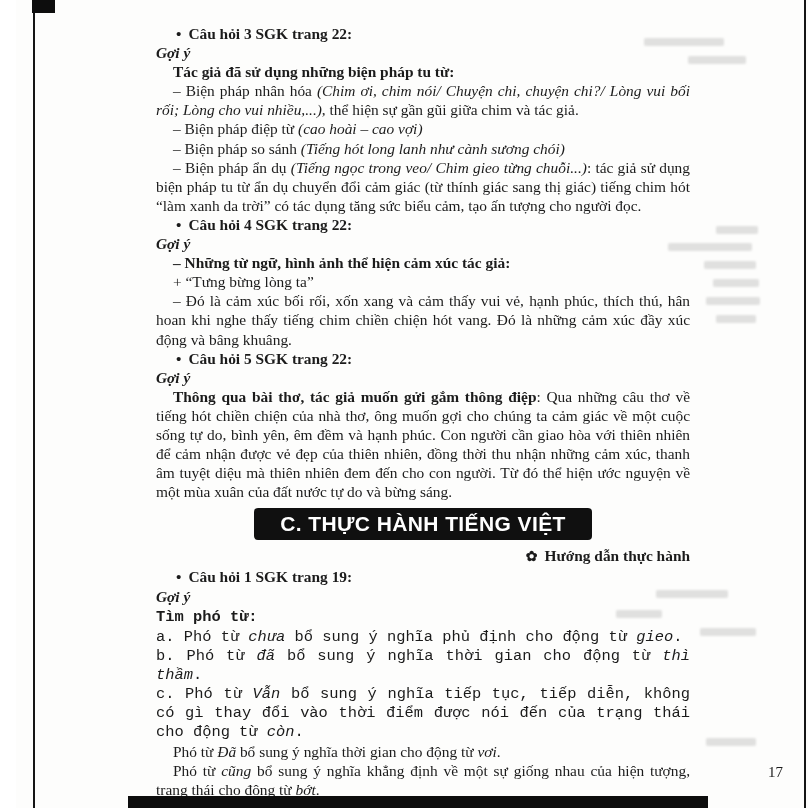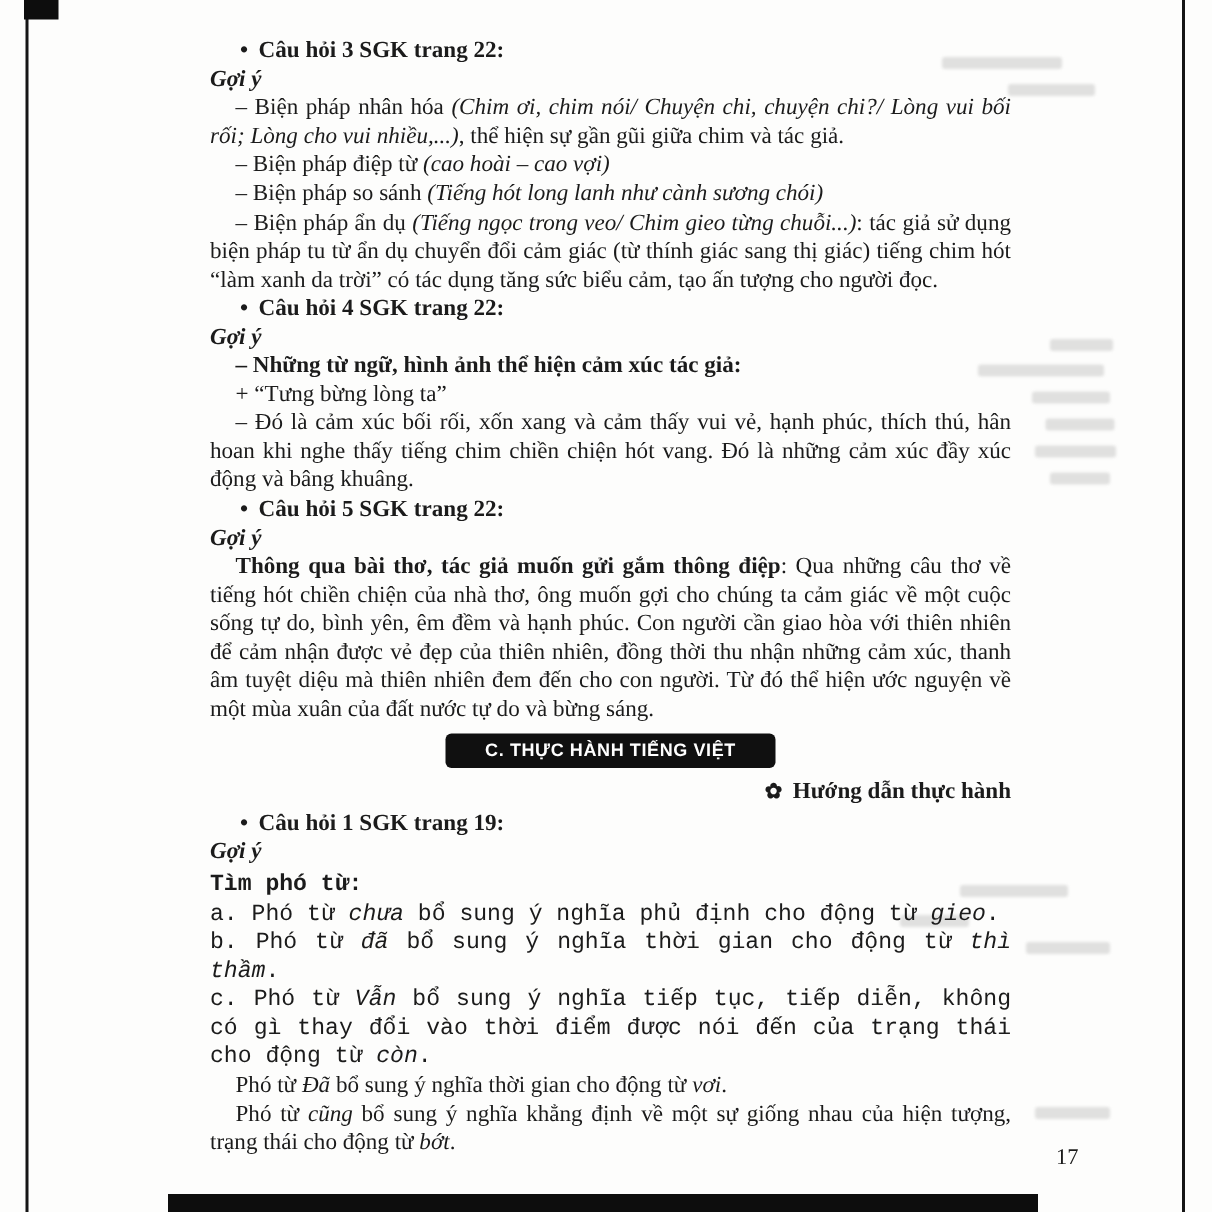--- a/index.html
+++ b/index.html
@@ -1,21 +1,21 @@
 <!DOCTYPE html>
 <html><head>
 <meta charset="utf-8">
 <style>
   html,body { margin:0; padding:0; }
   body {
     width:808px; height:808px; position:relative; overflow:hidden;
     background:#ffffff; color:#1b1b1b;
     font-family:"Liberation Serif", serif;
   }
-  .page { position:absolute; inset:0; background:#fdfdfc; }
+  .page { position:absolute; inset:0; background:#fdfdfc;margin-left:16px; }
 
   
   .edge-left  { position:absolute; left:17px; top:0; width:2px; height:808px; background:#151515; }
   .edge-right { position:absolute; left:788px; top:0; width:2px; height:808px; background:#151515; }
   .corner-top { position:absolute; left:16px; top:0; width:23px; height:13px; background:#0d0d0d; }
   .bottom-bar { position:absolute; left:112px; top:796px; width:580px; height:12px; background:#0d0d0d; }
   .bleed { position:absolute; height:8px; background:rgba(110,110,110,0.20); border-radius:2px; filter:blur(1px); }
 
   .content {
     position:absolute; left:140px; top:24px; width:534px;
@@ -27,29 +27,29 @@
   .hint { text-align:left; font-weight:bold; font-style:italic; }
   .indent { text-indent:17px; }
   .noindent { text-indent:0;font-family:Liberation Mono, monospace; }
   .i { font-style:italic; }
   .b { font-weight:bold; }
 
   .banner { text-align:center; margin:7px 0 6px 0; }
   .banner-inner {
     display:inline-block; background:#101010; color:#ffffff;
     font-family:"Liberation Sans", sans-serif; font-weight:bold;
-    font-size:12px; line-height:1; padding:5px 26px 6px; border-radius:4px;
+    font-size:21px; line-height:1; padding:5px 26px 6px; border-radius:4px;
     letter-spacing:0.4px;
   }
 
   .subhead { font-weight:bold; padding-left:20px; text-align:right; margin:2px 0 1px 0 !important; }
   .flower { margin-right:7px; font-size:14px; }
   .lead3 { font-weight:bold; margin:2px 0 1px 0 !important; }
 
-  .pagenum { position:absolute; left:704px; top:764px; font-size:15px; }
+  .pagenum { position:absolute; left:752px; top:764px; font-size:15px; }
 </style>
 </head>
 <body>
 
 <div class="page">
 
   <div class="bleed" style="left:628px; top:38px;  width:80px;"></div>
   <div class="bleed" style="left:672px; top:56px;  width:58px;"></div>
   <div class="bleed" style="left:700px; top:226px; width:42px;"></div>
   <div class="bleed" style="left:652px; top:243px; width:84px;"></div>
@@ -59,20 +59,21 @@
   <div class="bleed" style="left:700px; top:315px; width:40px;"></div>
   <div class="bleed" style="left:640px; top:590px; width:72px;"></div>
   <div class="bleed" style="left:600px; top:610px; width:46px;"></div>
   <div class="bleed" style="left:684px; top:628px; width:56px;"></div>
   <div class="bleed" style="left:690px; top:738px; width:50px;"></div>
 
   <div class="content">
 
     <p class="qhead"><span class="bullet">•</span><span>Câu hỏi 3 SGK trang 22:</span></p>
     <p class="hint">Gợi ý</p>
+    <p class="b indent">Tác giả đã sử dụng những biện pháp tu từ:</p>
     <p class="indent"><span>– Biện pháp nhân hóa </span><span class="i">(Chim ơi, chim nói/ Chuyện chi, chuyện chi?/ Lòng vui bối rối; Lòng cho vui nhiều,...)</span><span>, thể hiện sự gần gũi giữa chim và tác giả.</span></p>
     <p class="indent"><span>– Biện pháp điệp từ </span><span class="i">(cao hoài – cao vợi)</span></p>
     <p class="indent"><span>– Biện pháp so sánh </span><span class="i">(Tiếng hót long lanh như cành sương chói)</span></p>
     <p class="indent"><span>– Biện pháp ẩn dụ </span><span class="i">(Tiếng ngọc trong veo/ Chim gieo từng chuỗi...)</span><span>: tác giả sử dụng biện pháp tu từ ẩn dụ chuyển đổi cảm giác (từ thính giác sang thị giác) tiếng chim hót “làm xanh da trời” có tác dụng tăng sức biểu cảm, tạo ấn tượng cho người đọc.</span></p>
 
     <p class="qhead"><span class="bullet">•</span><span>Câu hỏi 4 SGK trang 22:</span></p>
     <p class="hint">Gợi ý</p>
     <p class="b indent">– Những từ ngữ, hình ảnh thể hiện cảm xúc tác giả:</p>
     <p class="indent">+ “Tưng bừng lòng ta”</p>
     <p class="indent">– Đó là cảm xúc bối rối, xốn xang và cảm thấy vui vẻ, hạnh phúc, thích thú, hân hoan khi nghe thấy tiếng chim chiền chiện hót vang. Đó là những cảm xúc đầy xúc động và bâng khuâng.</p>

